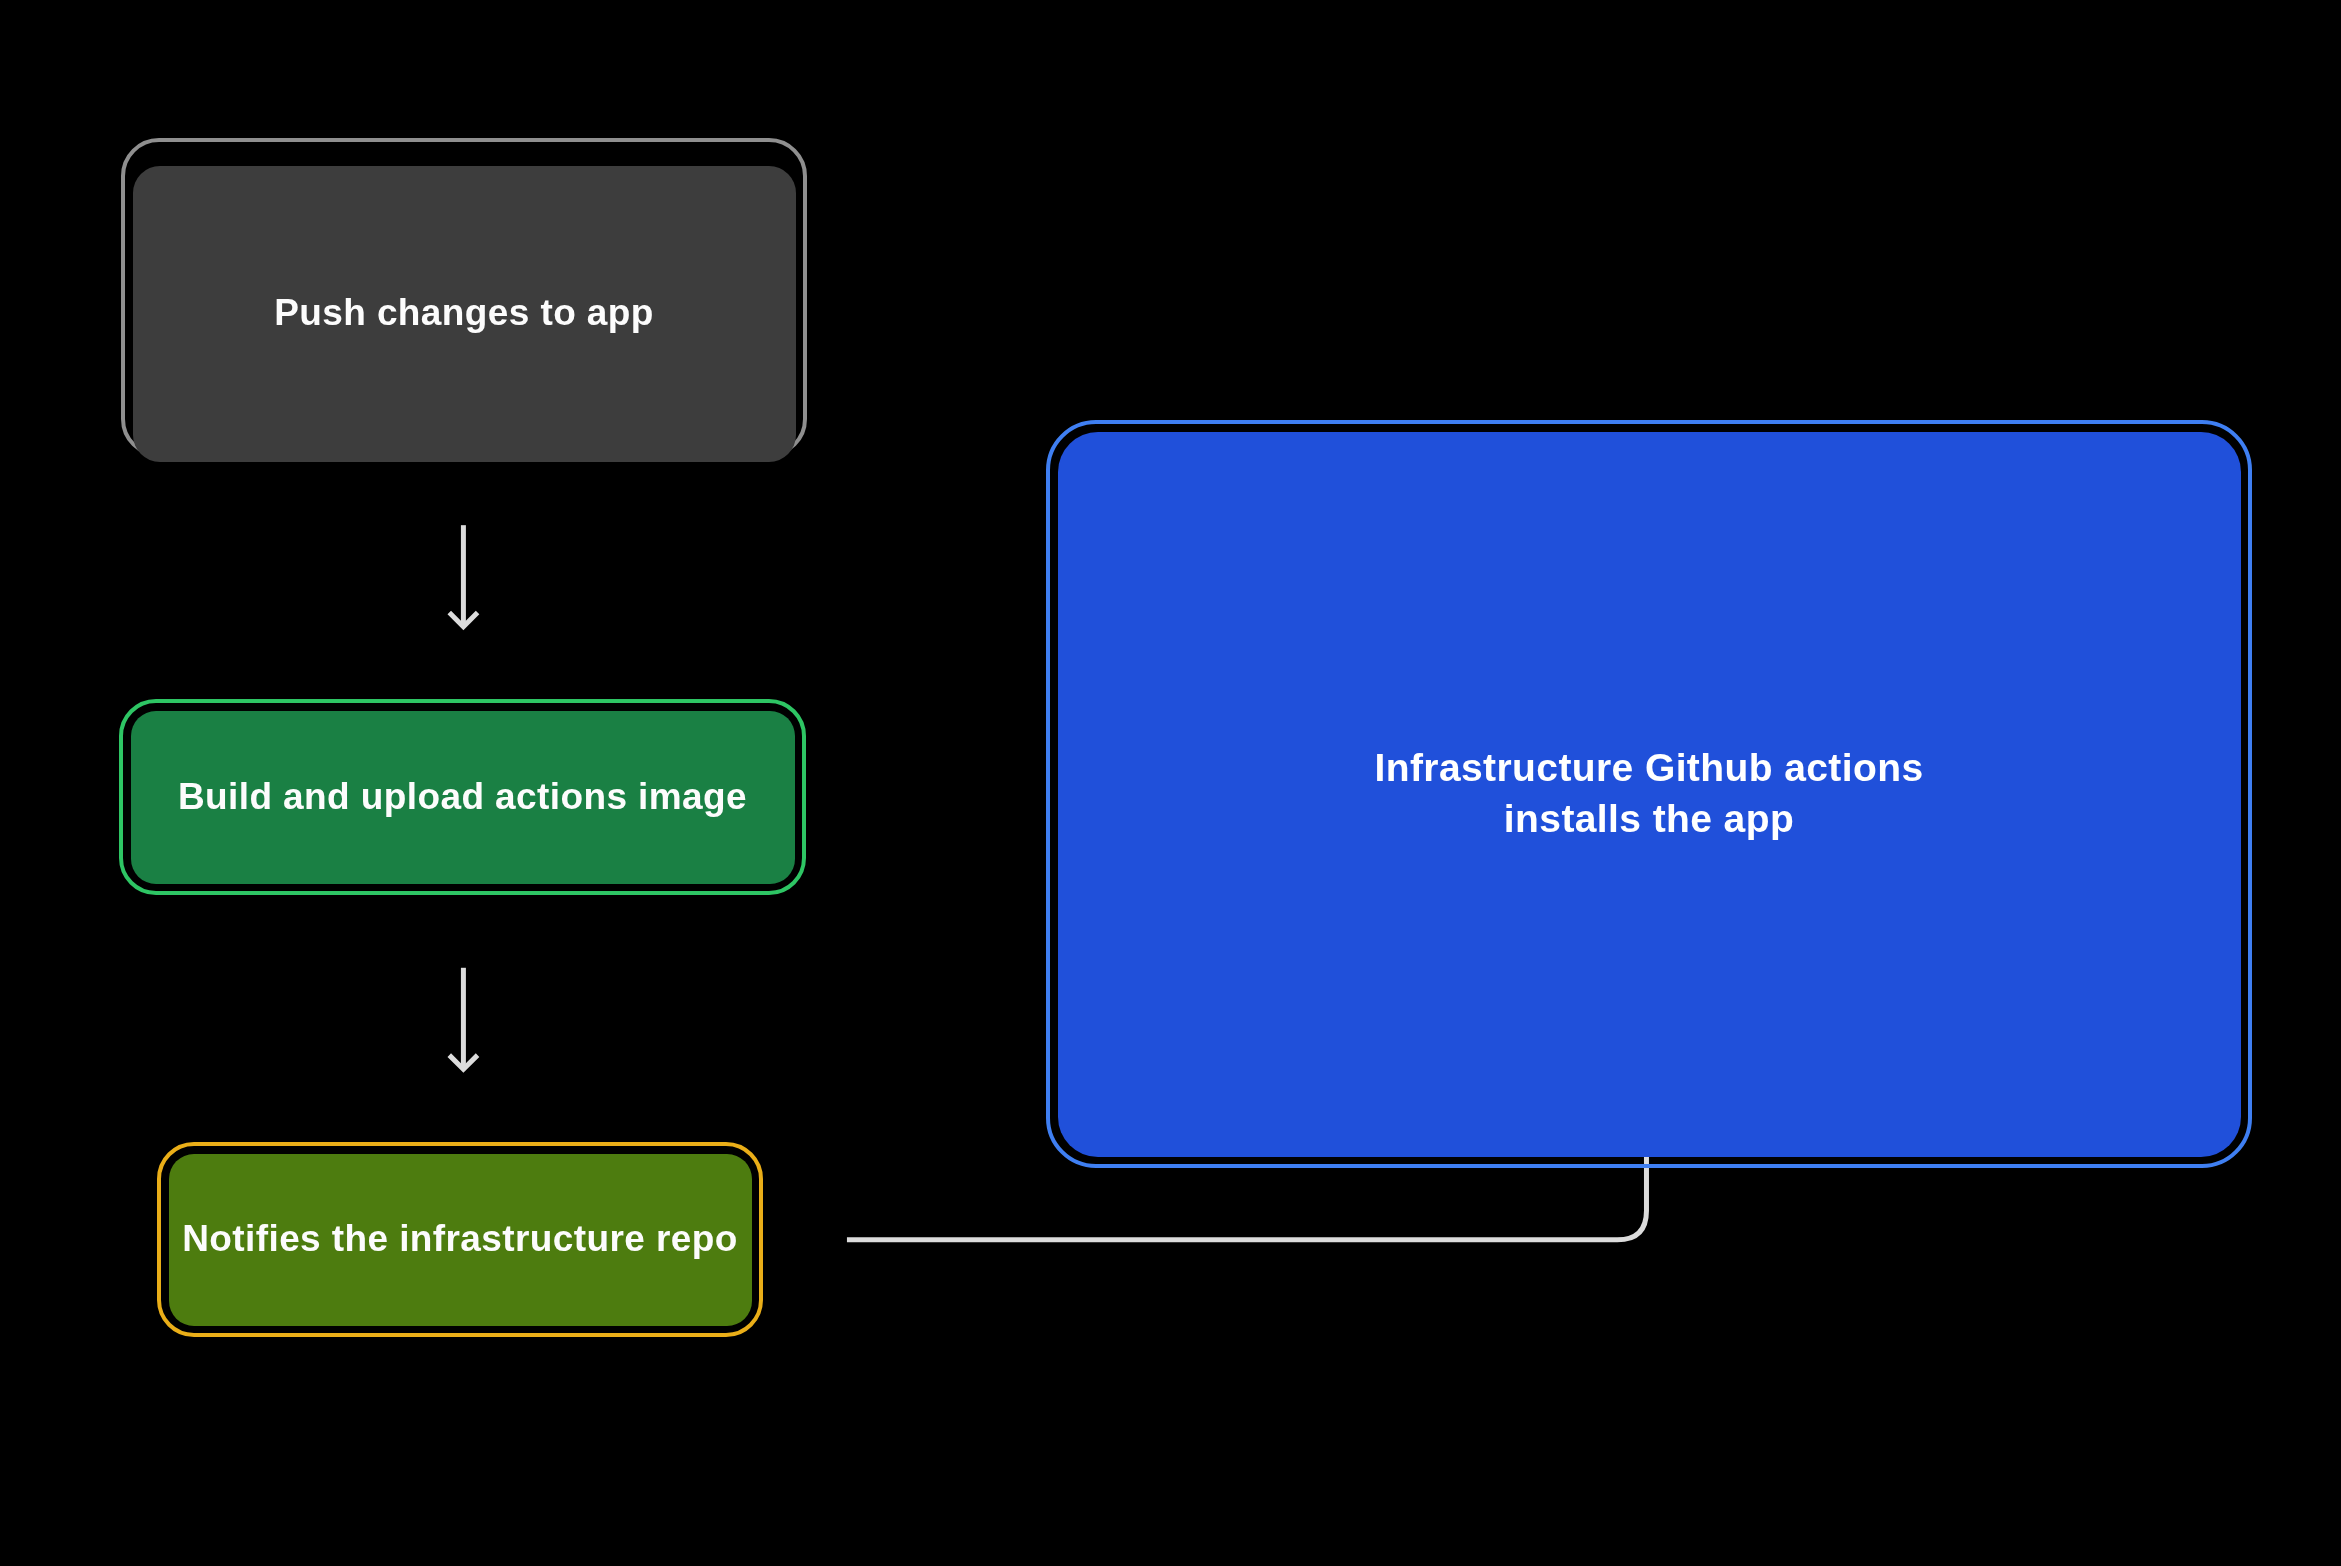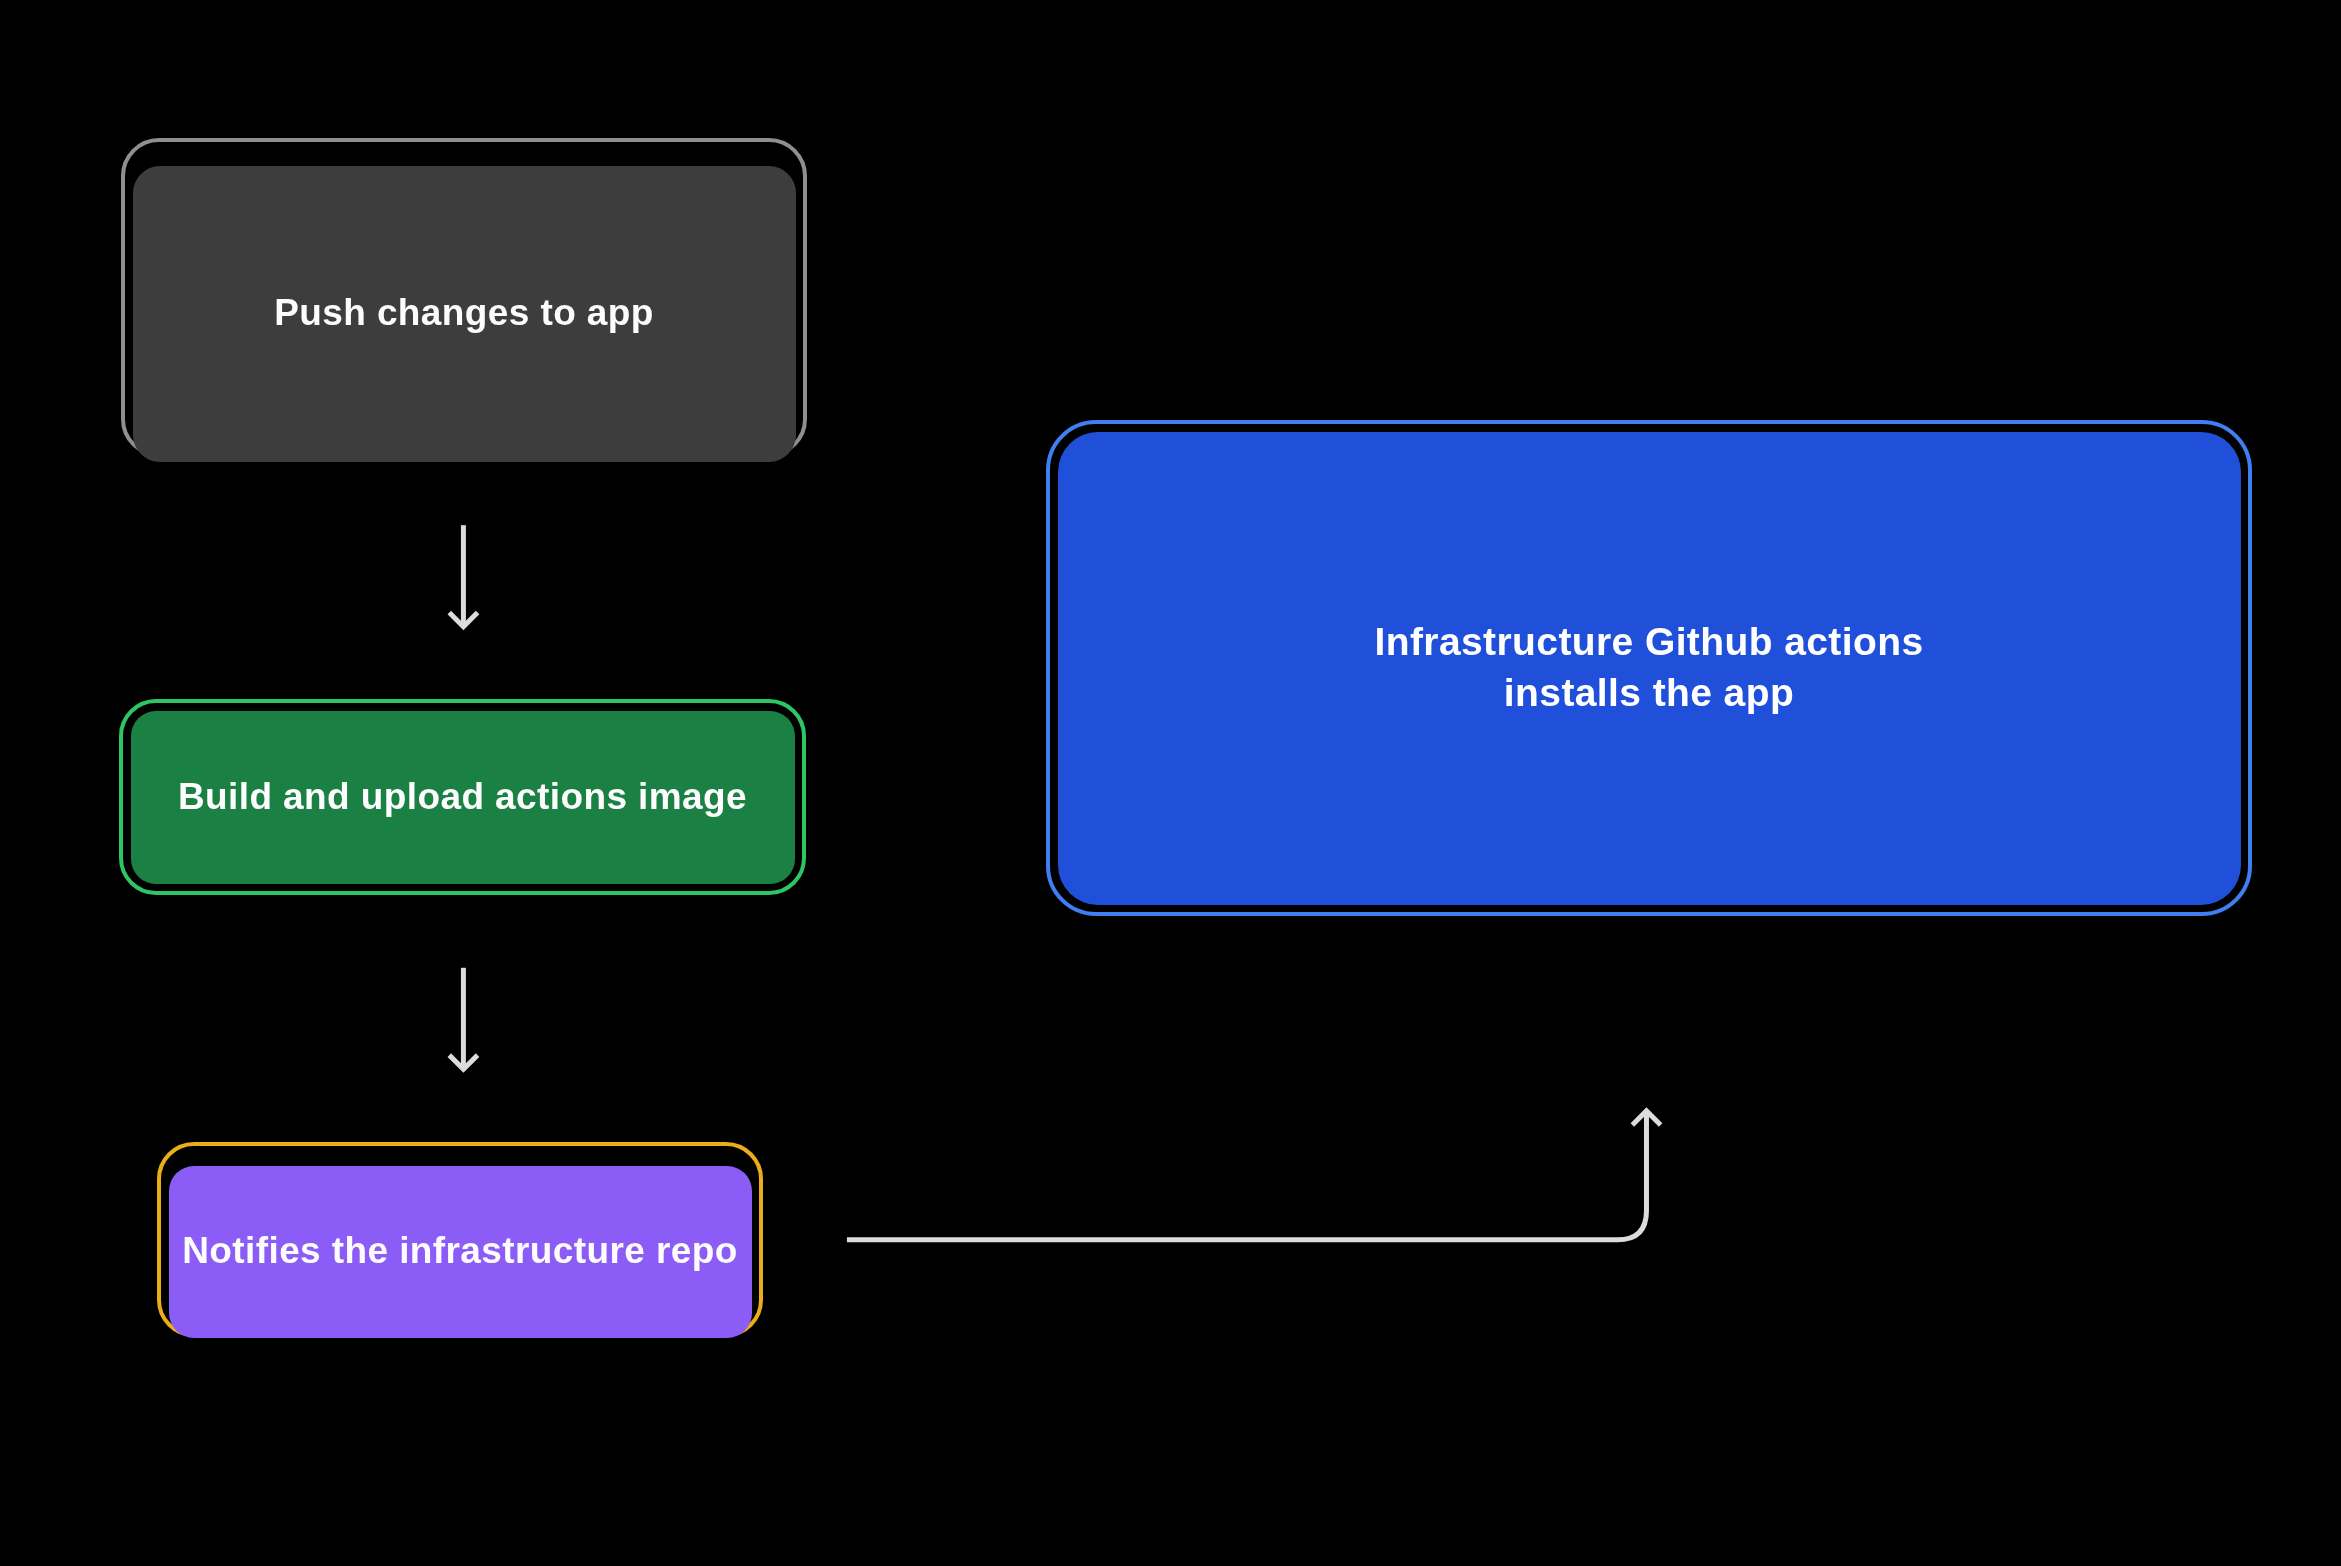--- a/index.html
+++ b/index.html
@@ -37,21 +37,21 @@
     line-height: 1.3;
     letter-spacing: 0.4px;
   }
   
   #node-push    { left: 121px; top: 138px;  width: 686px;  height: 319px; border-radius: 38px; }
   #node-push    .fill { border-radius: 27px; }
   #node-build   { left: 119px; top: 699px;  width: 687px;  height: 196px; border-radius: 37px; }
   #node-build   .fill { border-radius: 25px; }
   #node-notify  { left: 157px; top: 1142px; width: 606px;  height: 195px; border-radius: 37px; }
   #node-notify  .fill { border-radius: 25px; }
-  #node-infra   { left: 1046px; top: 420px; width: 1206px; height: 496px; border-radius: 50px; }
+  #node-infra   { left: 1046px; top: 420px; width: 1206px; height: 748px; border-radius: 50px; }
   #node-infra   .fill { border-radius: 40px; }
   #node-infra   .label { font-size: 39px; }
   #node-infra   .label span { display: block; }
   #arrows-layer {
     position: absolute;
     left: 0; top: 0;
     width: 2342px;
     height: 1567px;
   }
 </style>
@@ -81,21 +81,21 @@
     </div>
   </div>
 
   <div class="node" id="node-build" style="border-color: rgb(46, 197, 100);">
     <div class="fill" style="background: rgb(26, 128, 68);">
       <div class="label" style="color: rgb(252, 252, 252);">Build and upload actions image</div>
     </div>
   </div>
 
   <div class="node" id="node-notify" style="border-color: rgb(234, 174, 24);">
-    <div class="fill" style="background: #8b5cf6; margin-top: 12px;">
+    <div class="fill" style="background: #4d7c0f;">
       <div class="label" style="color: rgb(252, 252, 252);">Notifies the infrastructure repo</div>
     </div>
   </div>
 
   <div class="node" id="node-infra" style="border-color: rgb(63, 127, 242);">
     <div class="fill" style="background: rgb(32, 80, 218);">
       <div class="label" style="color: rgb(255, 255, 255);">
         <span>Infrastructure Github actions</span>
         <span>installs the app</span>
       </div>

